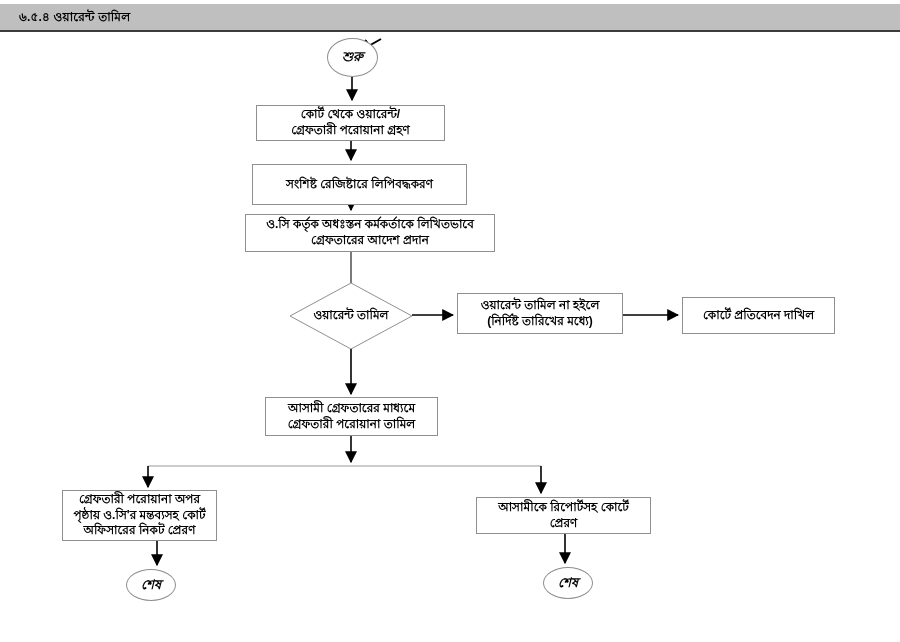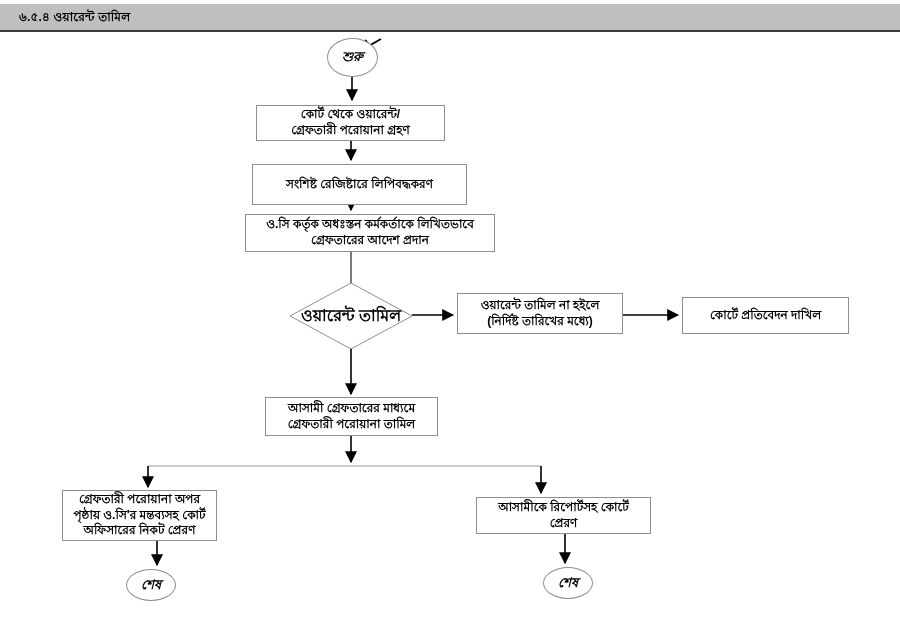--- a/index.html
+++ b/index.html
@@ -38,21 +38,21 @@
     line-height: 1.3;
     white-space: nowrap;
   }
   .oval { border-radius: 50%; font-size: 13px; font-style: italic; }
   .dlabel {
     position: absolute;
     background: transparent;
     border: none;
     display: flex; align-items: center; justify-content: center;
     text-align: left;
-    font-size: 16px; font-weight: 600;
+    font-size: 12px; font-weight: 600;
     white-space: nowrap;
   }
 </style>
 </head>
 <body>
 
 <div id="page">
 
   <div class="title-bar">
     <span>৬.৫.৪ ওয়ারেন্ট তামিল</span>
@@ -116,21 +116,21 @@
 
   <div class="dlabel" style="left:291px; top:302px; width:120px; height:28px;">
     <span>ওয়ারেন্ট তামিল</span>
   </div>
 
   <div class="node" style="left:457px; top:293px; width:166px; height:41px;">
     <span>ওয়ারেন্ট তামিল না হইলে</span>
     <span>(নির্দিষ্ট তারিখের মধ্যে)</span>
   </div>
 
-  <div class="node" style="left:682px; top:297px; width:167px; height:37px;text-align:center;">
+  <div class="node" style="left:682px; top:297px; width:153px; height:37px;text-align:center;">
     <span>কোর্টে প্রতিবেদন দাখিল</span>
   </div>
 
   <div class="node" style="left:62px; top:490px; width:155px; height:51px;">
     <span>গ্রেফতারী পরোয়ানা অপর</span>
     <span>পৃষ্ঠায় ও.সি'র মন্তব্যসহ কোর্ট</span>
     <span>অফিসারের নিকট প্রেরণ</span>
   </div>
 
   <div class="node" style="left:265px; top:397px; width:173px; height:39px;">

